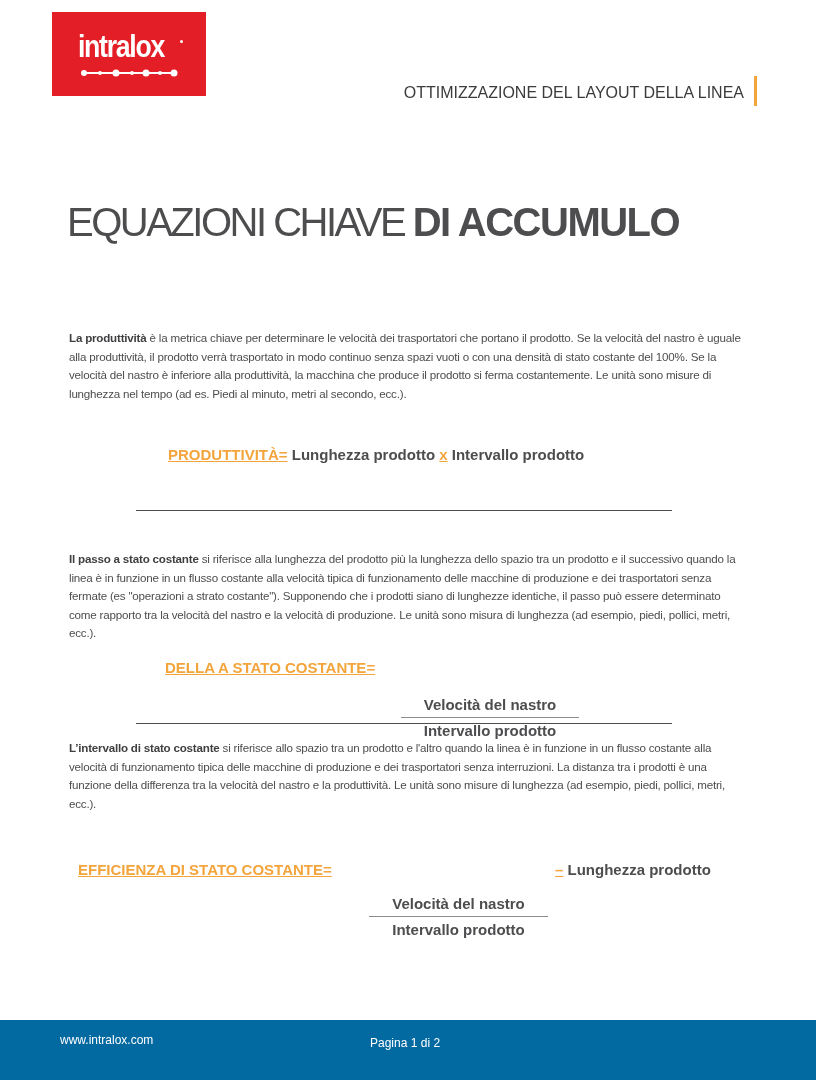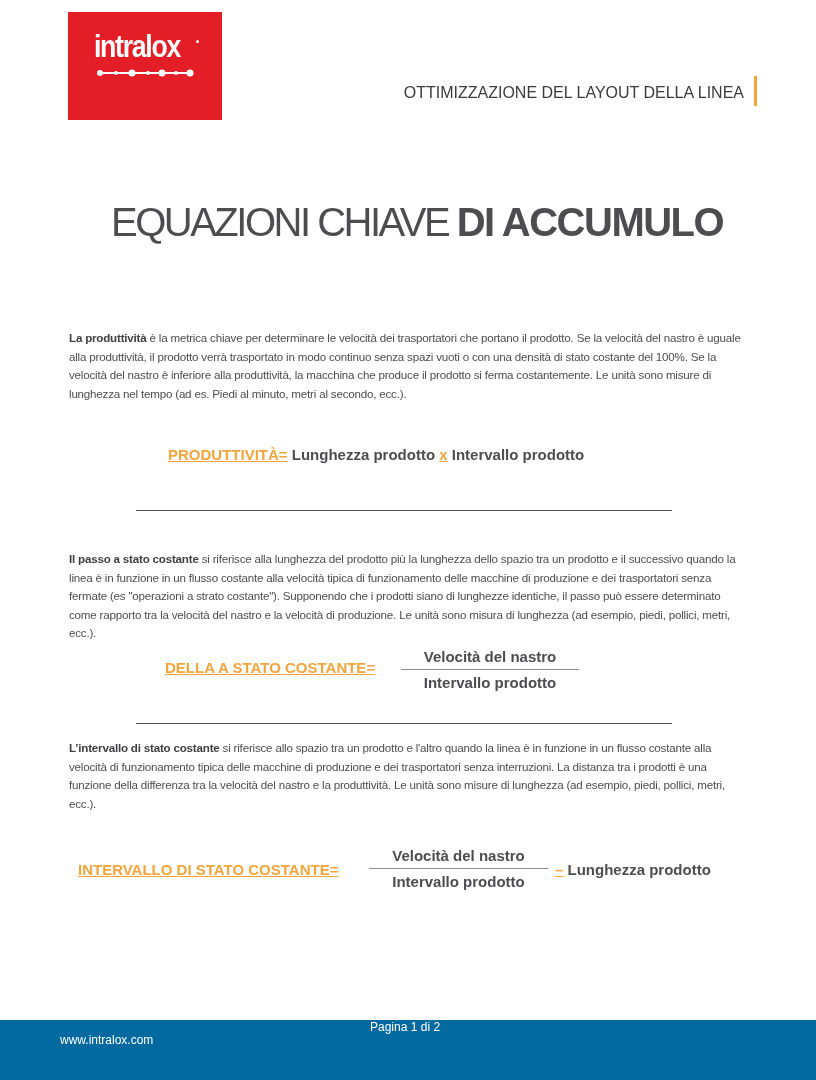--- a/index.html
+++ b/index.html
@@ -1,65 +1,65 @@
 <!DOCTYPE html>
 <html><head>
   <meta charset="utf-8">
   <style>
     html, body { margin: 0; padding: 0; }
     body {
       width: 816px; height: 1080px; position: relative; overflow: hidden;
       background: #ffffff; font-family: "Liberation Sans", sans-serif; color: #4d4d4f;
     }
     .logo {
-      position: absolute; left: 68px; top: 12px; width: 154px; height: 108px;
+      position: absolute; left: 52px; top: 12px; width: 154px; height: 84px;
       background: #e41e26;
     }
     .logo-text {
       position: absolute; left: 26px; top: 20px; color: #fff;
       font-family: "Liberation Sans", sans-serif; font-weight: bold;
       font-size: 31px; letter-spacing: -1.5px; transform: scaleX(0.86); transform-origin: left top;
       line-height: 30px;
     }
     .logo-reg { position: absolute; left: 128px; top: 28px; width: 3px; height: 3px; background:#fff; border-radius:50%; }
     .logo-chain { position: absolute; left: 28px; top: 56px; width: 98px; height: 10px; }
     .header-section {
       position: absolute; right: 72px; top: 84px; font-size: 16px; color: #3b3b3b;
       letter-spacing: 0px;
       text-align: right;
     }
     .header-bar {
       position: absolute; left: 754px; top: 76px; width: 3px; height: 30px; background: #f3a43b;
     }
     .title {
       position: absolute; left: 67px; top: 200px; font-size: 40px; line-height: 45px;
-      color: #4d4d4f; letter-spacing: -1.5px; margin-left: 44px;
+      color: #4d4d4f; letter-spacing: -1.5px;
     }
     .title .thin { font-weight: normal; letter-spacing: -2.5px; }
     .title .bold { font-weight: bold; }
     .para {
       position: absolute; left: 69px; width: 680px; font-size: 11.6px; line-height: 18.5px;
       color: #4d4d4f; letter-spacing: -0.2px;
     }
     .para b { font-weight: bold; color: #3f3f41; margin-top: 9px; }
     .eq {
       position: absolute; font-weight: bold; font-size: 15px; color: #4d4d4f; white-space: nowrap;
     }
     .orange { color: #f3a43b; text-decoration: underline; }
     .divider { position: absolute; left: 136px; width: 536px; height: 1px; background: #4d4d4f; }
-    .frac { position: absolute; text-align: center; font-weight: bold; font-size: 15px; color: #4d4d4f; }
+    .frac { position: absolute; text-align: center; font-weight: bold; font-size: 15px; color: #4d4d4f; margin-top: 48px; }
     .frac .num { display: block; padding-bottom: 4px; }
     .frac .line { display: block; height: 1px; background: #8c8c8c; }
     .frac .den { display: block; padding-top: 4px; }
     .footer {
       position: absolute; left: 0; top: 1020px; width: 816px; height: 60px; background: #0369a1;
       color: #ffffff; font-size: 12px;
     }
     .footer-url { position: absolute; left: 60px; top: 13px; }
-    .footer-page { position: absolute; left: 370px; top: 0; }
+    .footer-page { position: absolute; left: 370px; top: 16px; }
   </style>
 </head>
 <body>
 
 <div class="logo">
   <span class="logo-text">intralox</span>
   <span class="logo-reg"></span>
   <svg class="logo-chain" viewBox="0 0 98 10">
     <line x1="2" y1="5" x2="96" y2="5" stroke="#fff" stroke-width="2"></line>
     <circle cx="4" cy="5" r="3" fill="#fff"></circle>
@@ -99,21 +99,21 @@
   <span class="line"></span>
   <span class="den">Intervallo prodotto</span>
 </div>
 
 <div class="divider" style="top:723px;"></div>
 
 <div class="para" style="top:739px;">
   <b>L’intervallo di stato costante</b><span> si riferisce allo spazio tra un prodotto e l'altro quando la linea è in funzione in un flusso costante alla velocità di funzionamento tipica delle macchine di produzione e dei trasportatori senza interruzioni. La distanza tra i prodotti è una funzione della differenza tra la velocità del nastro e la produttività. Le unità sono misure di lunghezza (ad esempio, piedi, pollici, metri, ecc.).</span>
 </div>
 <div class="eq" style="left:78px; top:861px;">
-  <span class="orange">INTERVALLO DI STATO COSTANTE=</span>
+  <span class="orange">EFFICIENZA DI STATO COSTANTE=</span>
 </div>
 <div class="frac" style="left:369px; top:847px; width:179px;">
   <span class="num">Velocità del nastro</span>
   <span class="line"></span>
   <span class="den">Intervallo prodotto</span>
 </div>
 <div class="eq" style="left:555px; top:861px;">
   <span class="orange">–</span><span> Lunghezza prodotto</span>
 </div>
 

